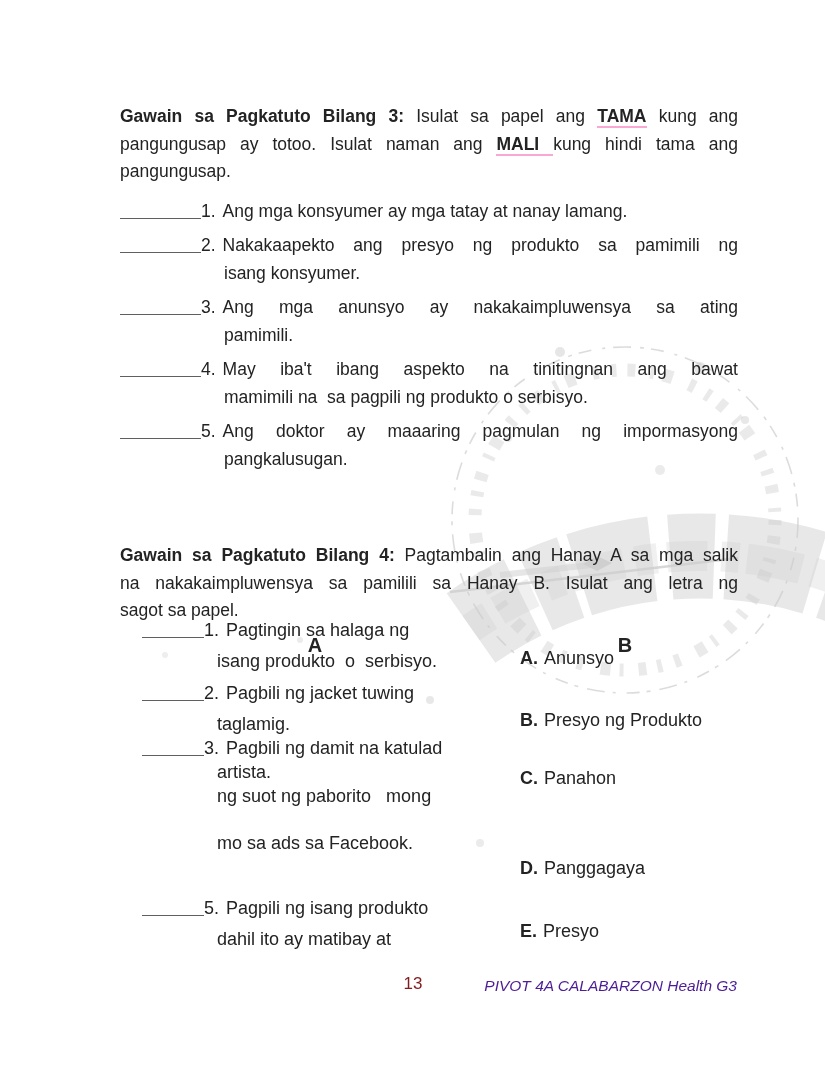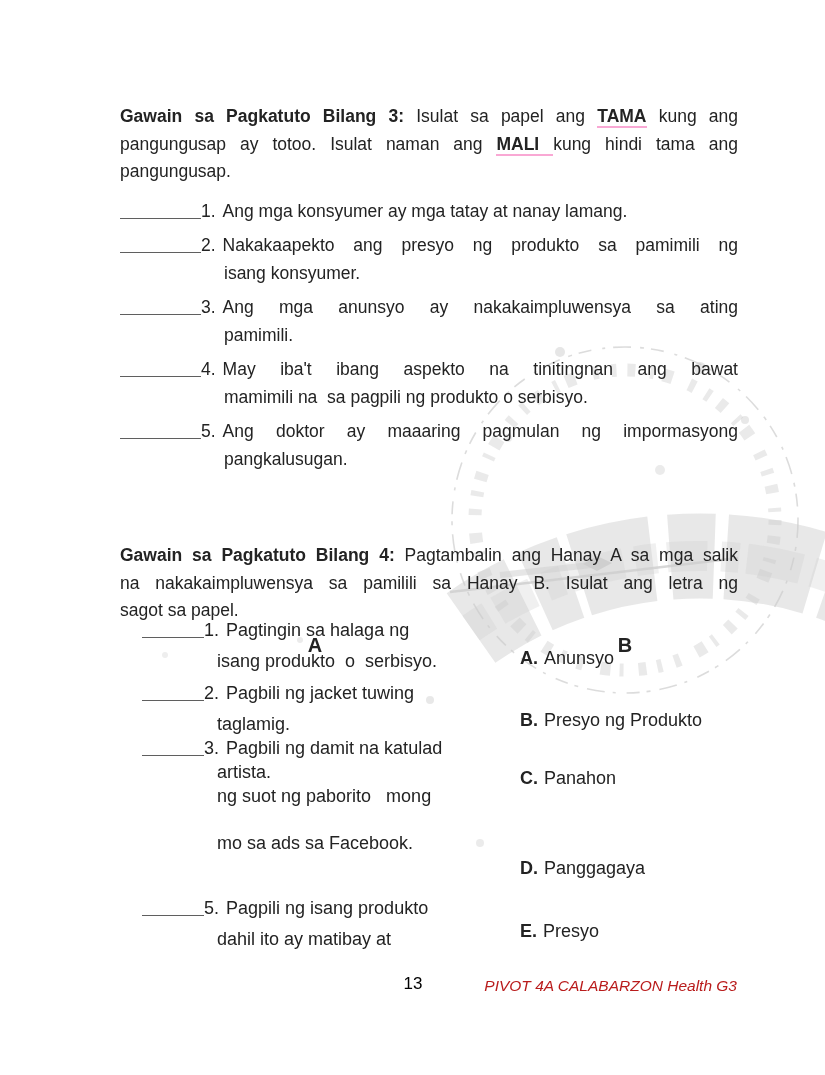--- a/index.html
+++ b/index.html
@@ -51,22 +51,22 @@
   .col-b{position:absolute;left:520px;top:0;width:260px;height:888px;margin-top:28px;}
   .g4b-item{position:absolute;left:0;font-size:18px;white-space:nowrap;}
   .g4b-item .letter{font-weight:bold;margin-right:6px;}
   .g4b-item:nth-of-type(1){top:620px;}
   .g4b-item:nth-of-type(2){top:682px;}
   .g4b-item:nth-of-type(3){top:740px;}
   .g4b-item:nth-of-type(4){top:830px;}
   .g4b-item:nth-of-type(5){top:893px;}
 
   
-  .page-num{position:absolute;left:390px;top:974px;width:46px;text-align:center;font-size:17px;color:#000000;}
-  .footer-right{position:absolute;right:88px;top:977px;font-style:italic;font-size:15.5px;color:#b91c1c;}
+  .page-num{position:absolute;left:390px;top:974px;width:46px;text-align:center;font-size:17px;color:#7f1d1d;}
+  .footer-right{position:absolute;right:88px;top:977px;font-style:italic;font-size:15.5px;color:#4c1d95;}
 </style>
 </head>
 <body>
 
 <div class="page">
 
   <svg class="wm" viewBox="0 0 825 1075" aria-hidden="true">
     <g fill="none" stroke="#cdcdcd">
       <circle cx="625" cy="520" r="173" stroke-width="1.6" stroke-dasharray="18 9 4 7 13 11 3 8" opacity="0.7"></circle>
       <circle cx="625" cy="520" r="150" stroke-width="13" stroke-dasharray="5 11 8 15 4 9 10 18 6 13" opacity="0.42"></circle>

